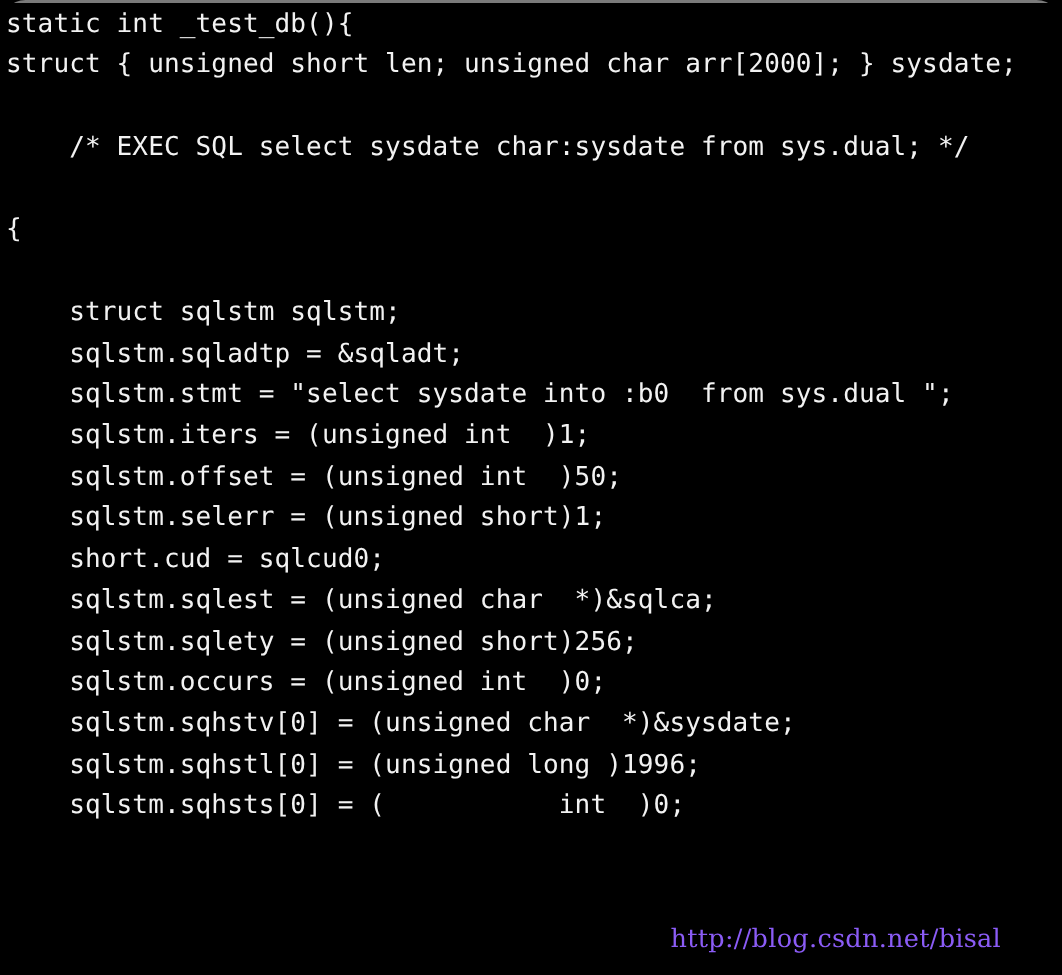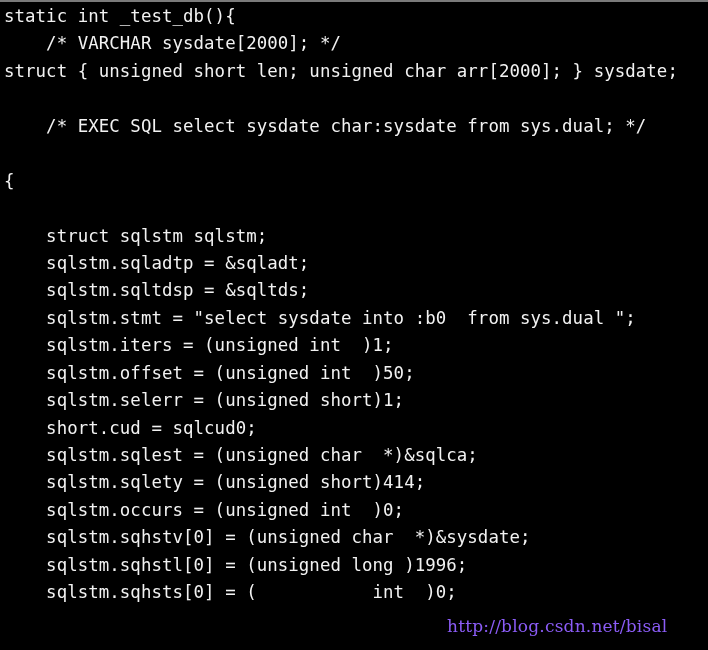--- a/index.html
+++ b/index.html
@@ -8,20 +8,21 @@
     padding: 0;
     background: #000000;
   }
   #screen {
     position: relative;
     width: 708px;
     height: 650px;
     background: #000000;
     overflow: hidden;
     font-family: "DejaVu Sans Mono", "Liberation Mono", monospace;
+    border-radius: 17px;
   }
   #top-rule {
     position: absolute;
     top: 0;
     left: 0;
     width: 708px;
     height: 2px;
     background: #7a7a7a;
   }
   #code {
@@ -63,37 +64,35 @@
 </style>
 </head>
 <body>
 
 <div id="screen">
 
   <div id="top-rule"></div>
 
   <div id="code">
       <div class="code-line">static int _test_db(){</div>
-      <div class="code-line">    /* VARCHAR sysdate[2000]; */</div>
       <div class="code-line">struct { unsigned short len; unsigned char arr[2000]; } sysdate;</div>
       <div class="code-line blank">&nbsp;</div>
       <div class="code-line">    /* EXEC SQL select sysdate char:sysdate from sys.dual; */</div>
       <div class="code-line blank">&nbsp;</div>
       <div class="code-line">{</div>
       <div class="code-line blank">&nbsp;</div>
       <div class="code-line">    struct sqlstm sqlstm;</div>
       <div class="code-line">    sqlstm.sqladtp = &amp;sqladt;</div>
-      <div class="code-line">    sqlstm.sqltdsp = &amp;sqltds;</div>
       <div class="code-line">    sqlstm.stmt = "select sysdate into :b0  from sys.dual ";</div>
       <div class="code-line">    sqlstm.iters = (unsigned int  )1;</div>
       <div class="code-line">    sqlstm.offset = (unsigned int  )50;</div>
       <div class="code-line">    sqlstm.selerr = (unsigned short)1;</div>
       <div class="code-line">    short.cud = sqlcud0;</div>
       <div class="code-line">    sqlstm.sqlest = (unsigned char  *)&amp;sqlca;</div>
-      <div class="code-line">    sqlstm.sqlety = (unsigned short)414;</div>
+      <div class="code-line">    sqlstm.sqlety = (unsigned short)256;</div>
       <div class="code-line">    sqlstm.occurs = (unsigned int  )0;</div>
       <div class="code-line">    sqlstm.sqhstv[0] = (unsigned char  *)&amp;sysdate;</div>
       <div class="code-line">    sqlstm.sqhstl[0] = (unsigned long )1996;</div>
       <div class="code-line">    sqlstm.sqhsts[0] = (           int  )0;</div>
     </div>
 
   <div id="watermark">http://blog.csdn.net/bisal</div>
 
 </div>
 

